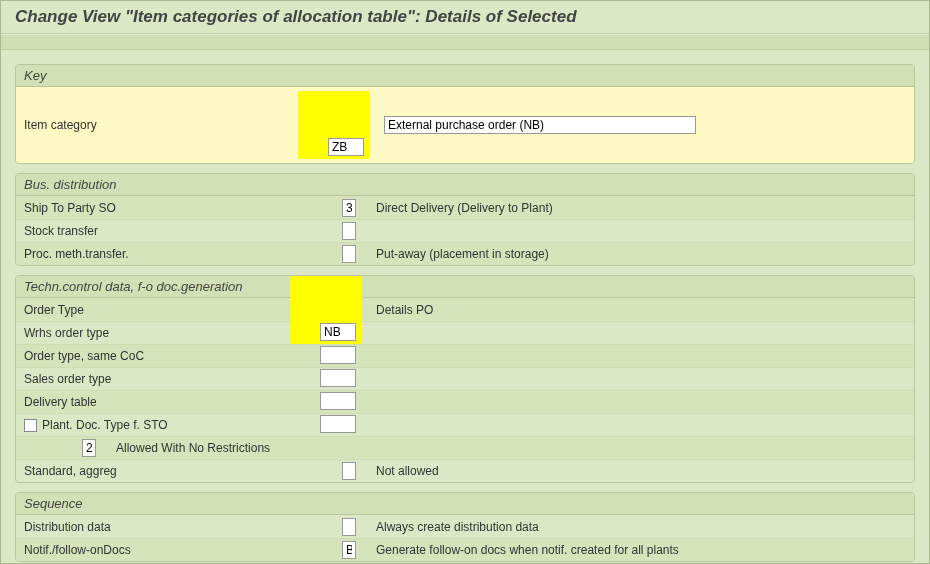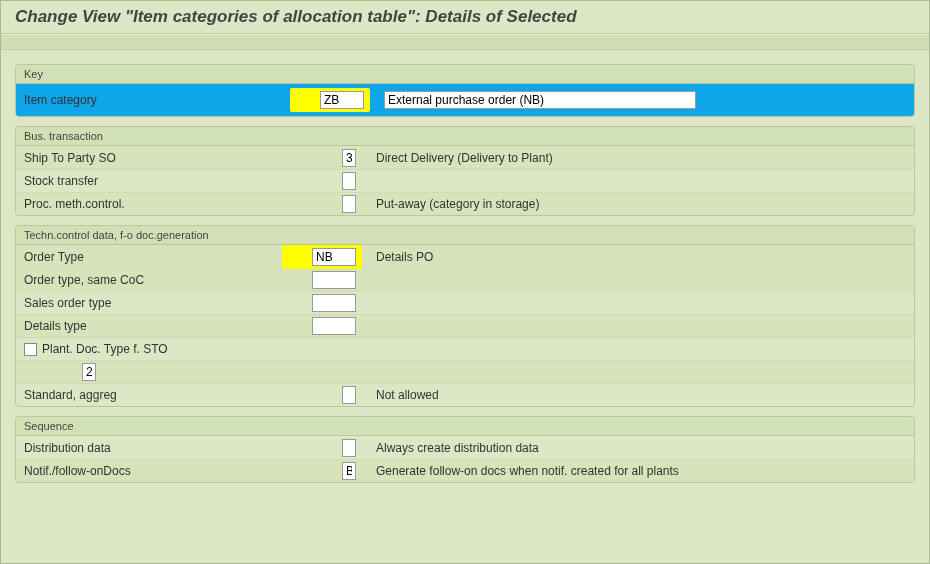--- a/index.html
+++ b/index.html
@@ -32,25 +32,26 @@
     padding: 14px 14px 14px 14px;
   }
   .panel {
     border: 1px solid #b8c79e;
     border-radius: 4px;
     margin-bottom: 9px;
     background: #dce8c5;
     overflow: hidden;
   }
   .panel-header {
-    font-size: 11px;
+    font-size: 13px;
     padding: 3px 8px 3px 8px;
     background: #d2e0b6;
     border-bottom: 1px solid #b8c79e;
     color: #444;
+    font-style: italic;
   }
   .panel-body {
     padding: 0;
   }
   .row {
     display: flex;
     align-items: center;
     height: 23px;
     border-top: 1px solid #cfdcb4;
   }
@@ -85,21 +86,21 @@
     font-family: Arial, Helvetica, sans-serif;
     font-size: 12px;
     height: 18px;
     border: 1px solid #999;
     background: #fff;
     padding: 0 3px;
     text-align: left;
     border-radius: 0;
   }
   input.box.short1 { width: 14px; text-align: center; }
-  input.box.short4 { width: 44px; }
+  input.box.short4 { width: 36px; margin-top: 44px; }
   input.box.long   { width: 312px; }
   .checkbox {
     width: 13px;
     height: 13px;
     border: 1px solid #888;
     background: #fff;
     margin-right: 5px;
     display: inline-block;
     flex-shrink: 0;
   }
@@ -118,21 +119,21 @@
     z-index: 0;
     border-radius: 2px;
   }
   .hl > * {
     position: relative;
     z-index: 1;
   }
   .key-row {
     display: flex;
     padding: 7px 8px 7px 8px;
-    background: #0ea5e9;
+    background: #fef9c3;
   }
   .key-row .label-col { width: 260px; padding-left: 0; }
 </style>
 </head>
 <body>
 
 <div class="titlebar">Change View "Item categories of allocation table": Details of Selected</div>
 <div class="toolbar-spacer"></div>
 
 <div class="content">
@@ -146,88 +147,96 @@
           <span class="hl"><input class="box short4" value="ZB" style=""></span>
         </div>
         <div class="desc-col">
           <input class="box long" value="External purchase order (NB)" style="">
         </div>
       </div>
     </div>
   </div>
 
   <div class="panel">
-    <div class="panel-header">Bus. transaction</div>
+    <div class="panel-header">Bus. distribution</div>
     <div class="panel-body">
       <div class="row alt">
         <div class="label-col">Ship To Party SO</div>
         <div class="input-col">
             <input class="box short1" value="3" style="">
           </div>
         <div class="desc-col">Direct Delivery (Delivery to Plant)</div>
       </div>
       <div class="row">
         <div class="label-col">Stock transfer</div>
         <div class="input-col">
             <input class="box short1" value="" style="">
           </div>
       </div>
       <div class="row alt">
-        <div class="label-col">Proc. meth.control.</div>
-        <div class="input-col">
-            <input class="box short1" value="" style="">
-          </div>
-        <div class="desc-col">Put-away (category in storage)</div>
+        <div class="label-col">Proc. meth.transfer.</div>
+        <div class="input-col">
+            <input class="box short1" value="" style="">
+          </div>
+        <div class="desc-col">Put-away (placement in storage)</div>
       </div>
     </div>
   </div>
 
   <div class="panel">
     <div class="panel-header">Techn.control data, f-o doc.generation</div>
     <div class="panel-body">
       <div class="row alt">
         <div class="label-col">Order Type</div>
         <div class="input-col">
             <span class="hl"><input class="box short4" value="NB" style=""></span>
           </div>
         <div class="desc-col">Details PO</div>
       </div>
+      <div class="row">
+        <div class="label-col">Wrhs order type</div>
+        <div class="input-col">
+            <input class="box short4" value="" style="">
+          </div>
+        <div class="desc-col"></div>
+      </div>
       <div class="row alt">
         <div class="label-col">Order type, same CoC</div>
         <div class="input-col">
             <input class="box short4" value="" style="">
           </div>
         <div class="desc-col"></div>
       </div>
       <div class="row">
         <div class="label-col">Sales order type</div>
         <div class="input-col">
             <input class="box short4" value="" style="">
           </div>
         <div class="desc-col"></div>
       </div>
       <div class="row alt">
-        <div class="label-col">Details type</div>
+        <div class="label-col">Delivery table</div>
         <div class="input-col">
             <input class="box short4" value="" style="">
           </div>
         <div class="desc-col"></div>
       </div>
       <div class="row">
         <div class="label-col">
           <span class="checkbox"></span>
           <span>Plant. Doc. Type f. STO</span>
         </div>
         <div class="input-col"></div>
         <div class="desc-col"></div>
       </div>
       <div class="row alt">
         <div class="input-col">
             <input class="box short1" value="2" style="">
           </div>
+        <div class="desc-col">Allowed With No Restrictions</div>
       </div>
       <div class="row">
         <div class="label-col">Standard, aggreg</div>
         <div class="input-col">
             <input class="box short1" value="" style="">
           </div>
         <div class="desc-col">Not allowed</div>
       </div>
     </div>
   </div>

